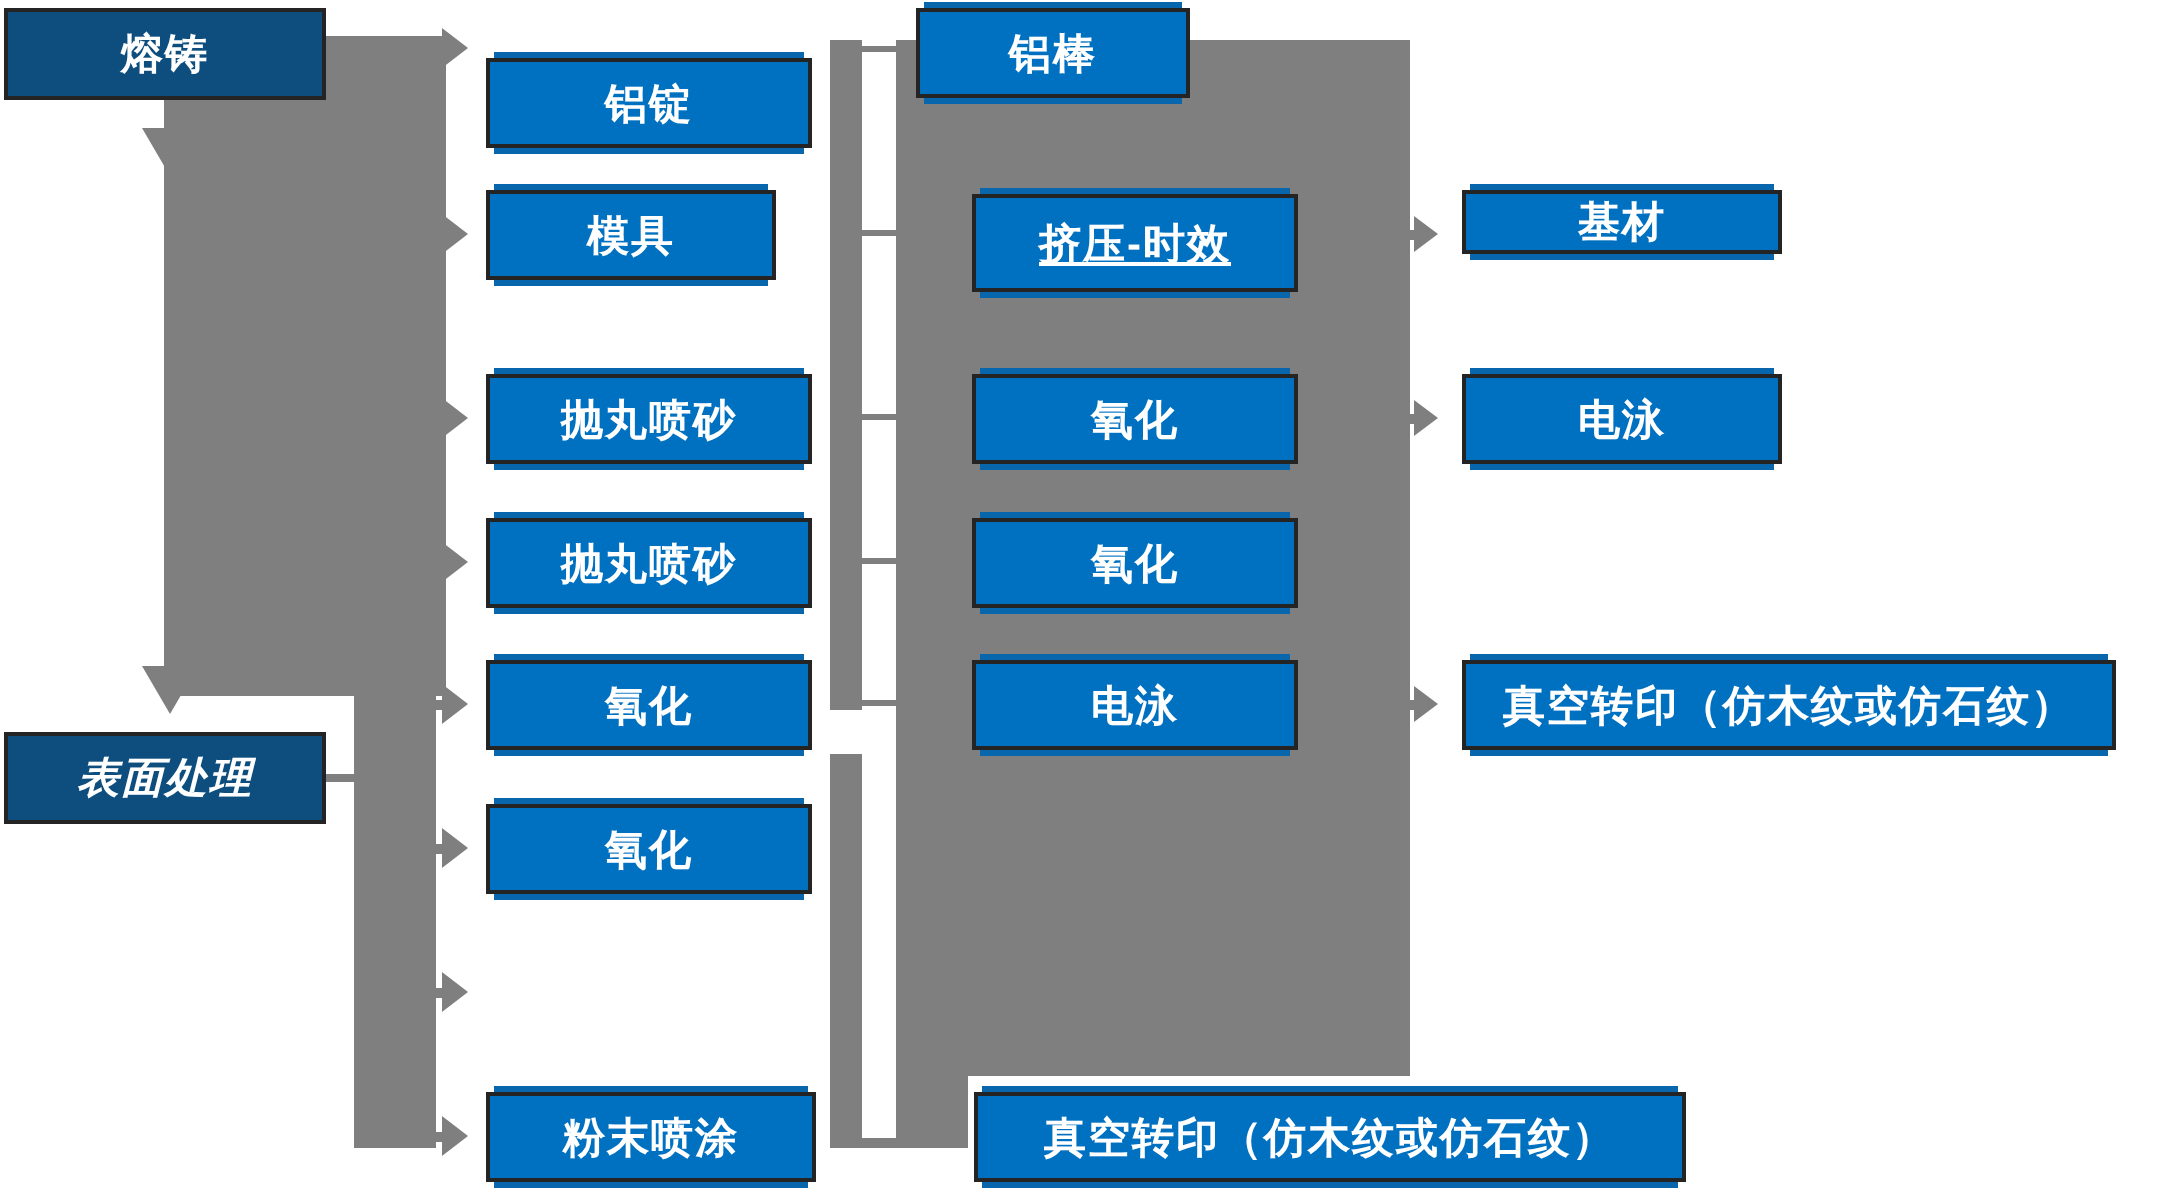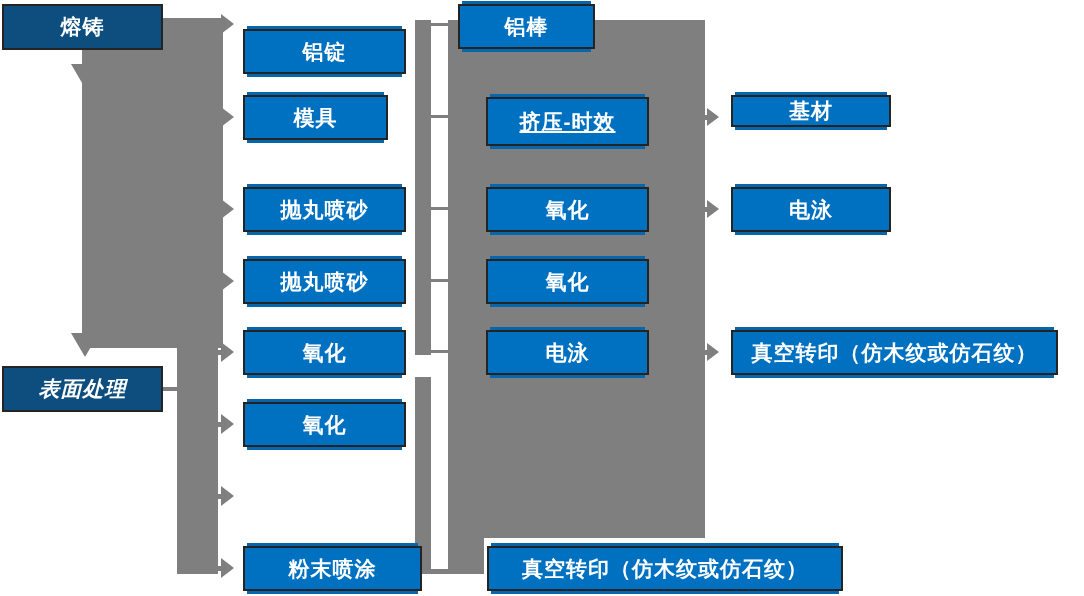--- a/index.html
+++ b/index.html
@@ -76,21 +76,21 @@
     <div class="tri tri-d" style="left: 71px; top: 64px; border-left-width: 14px; border-right-width: 14px; border-top-width: 24px;"></div>
     <div class="tri tri-d" style="left: 71px; top: 333px; border-left-width: 14px; border-right-width: 14px; border-top-width: 24px;"></div>
     <div class="node dark" style="left: 2px; top: 4px; width: 161px; height: 46px;">熔铸</div>
     <div class="node dark" style="left: 2px; top: 366px; width: 161px; height: 46px; font-style: italic;">表面处理</div>
     <div class="node blue" style="left: 243px; top: 4px; width: 163px; height: 45px; margin-top: 25px;">铝锭</div>
     <div class="node blue" style="left: 243px; top: 95px; width: 145px; height: 45px;">模具</div>
     <div class="node blue" style="left: 243px; top: 187px; width: 163px; height: 45px;">抛丸喷砂</div>
     <div class="node blue" style="left: 243px; top: 259px; width: 163px; height: 45px;">抛丸喷砂</div>
     <div class="node blue" style="left: 243px; top: 330px; width: 163px; height: 45px;">氧化</div>
     <div class="node blue" style="left: 243px; top: 402px; width: 163px; height: 45px;">氧化</div>
-    <div class="node blue" style="left: 243px; top: 546px; width: 179px; height: 45px;">粉末喷涂</div>
+    <div class="node blue" style="left: 243px; top: 546px; width: 165px; height: 45px;">粉末喷涂</div>
     <div class="node blue" style="left: 458px; top: 4px; width: 137px; height: 45px;">铝棒</div>
     <div class="node blue" style="left: 486px; top: 97px; width: 163px; height: 49px; text-decoration: underline;">挤压-时效</div>
     <div class="node blue" style="left: 486px; top: 187px; width: 163px; height: 45px;">氧化</div>
     <div class="node blue" style="left: 486px; top: 259px; width: 163px; height: 45px;">氧化</div>
     <div class="node blue" style="left: 486px; top: 330px; width: 163px; height: 45px;">电泳</div>
     <div class="node blue" style="left: 487px; top: 546px; width: 356px; height: 45px;">真空转印（仿木纹或仿石纹）</div>
     <div class="node blue" style="left: 731px; top: 95px; width: 160px; height: 32px;">基材</div>
     <div class="node blue" style="left: 731px; top: 187px; width: 160px; height: 45px;">电泳</div>
     <div class="node blue" style="left: 731px; top: 330px; width: 327px; height: 45px;">真空转印（仿木纹或仿石纹）</div>
   </div>

